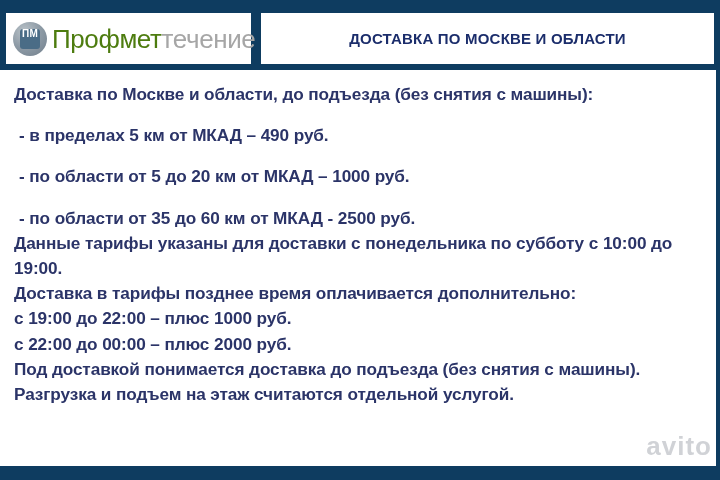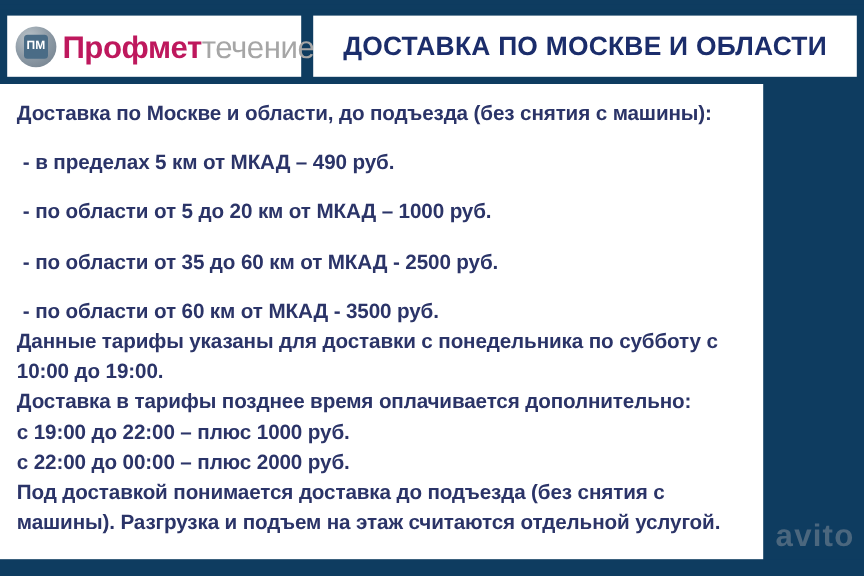--- a/index.html
+++ b/index.html
@@ -69,39 +69,38 @@
   }
   #logo-mark .inner-square {
     position: absolute;
     left: 7px;
     top: 7px;
     width: 20px;
     height: 20px;
     border-radius: 3px;
     background: #4a6c86;
     display: flex;
-    align-items: center;
     justify-content: center;
   }
   #logo-mark .inner-square span {
     color: #ffffff;
     font-size: 10px;
     font-weight: bold;
     letter-spacing: 0.2px;
     line-height: 1;
   }
 
   #logo-wordmark {
     white-space: nowrap;
     line-height: 1;
   }
   #logo-wordmark .w-bold {
     font-size: 26px;
-    font-weight: bold;
-    color: #be185d;
+    font-weight: normal;
+    color: #4d7c0f;
     letter-spacing: -0.4px;
   }
   #logo-wordmark .w-light {
     font-size: 26px;
     font-weight: normal;
     color: #a6a6a6;
     letter-spacing: -0.4px;
   }
 
   #header-gap {
@@ -111,32 +110,32 @@
 
   #title-box {
     flex: 1 1 auto;
     background: #ffffff;
     display: flex;
     align-items: center;
     justify-content: center;
   }
   #title-box .title-text {
     color: #1b2d6b;
-    font-size: 22px;
+    font-size: 15px;
     font-weight: bold;
     letter-spacing: 0.2px;
     white-space: nowrap;
   }
 
   
   #body-panel {
     position: absolute;
     left: 0;
     top: 66px;
-    width: 636px;
+    width: 716px;
     height: 400px;
     background: #ffffff;
     box-sizing: border-box;
     padding: 12px 8px 0 14px;
   }
 
   .line {
     color: #2b3468;
     font-size: 17.2px;
     font-weight: bold;
@@ -201,21 +200,20 @@
     </div>
 
   </div>
 
   <div id="body-panel">
 
   <div class="line">Доставка по Москве и области, до подъезда (без снятия с машины):</div>
       <div class="line indent">- в пределах 5 км от МКАД – 490 руб.</div>
       <div class="line indent">- по области от 5 до 20 км от МКАД – 1000 руб.</div>
       <div class="line indent">- по области от 35 до 60 км от МКАД - 2500 руб.</div>
-      <div class="line indent">- по области от 60 км от МКАД - 3500 руб.</div>
       <div class="line wrapped">Данные тарифы указаны для доставки с понедельника по субботу с 10:00 до 19:00.</div>
       <div class="line">Доставка в тарифы позднее время оплачивается дополнительно:</div>
       <div class="line">с 19:00 до 22:00 – плюс 1000 руб.</div>
       <div class="line">с 22:00 до 00:00 – плюс 2000 руб.</div>
       <div class="line wrapped">Под доставкой понимается доставка до подъезда (без снятия с машины). Разгрузка и подъем на этаж считаются отдельной услугой.</div>
     </div>
 
   <div id="watermark">avito</div>
 
   <div id="footer-bar"></div>

